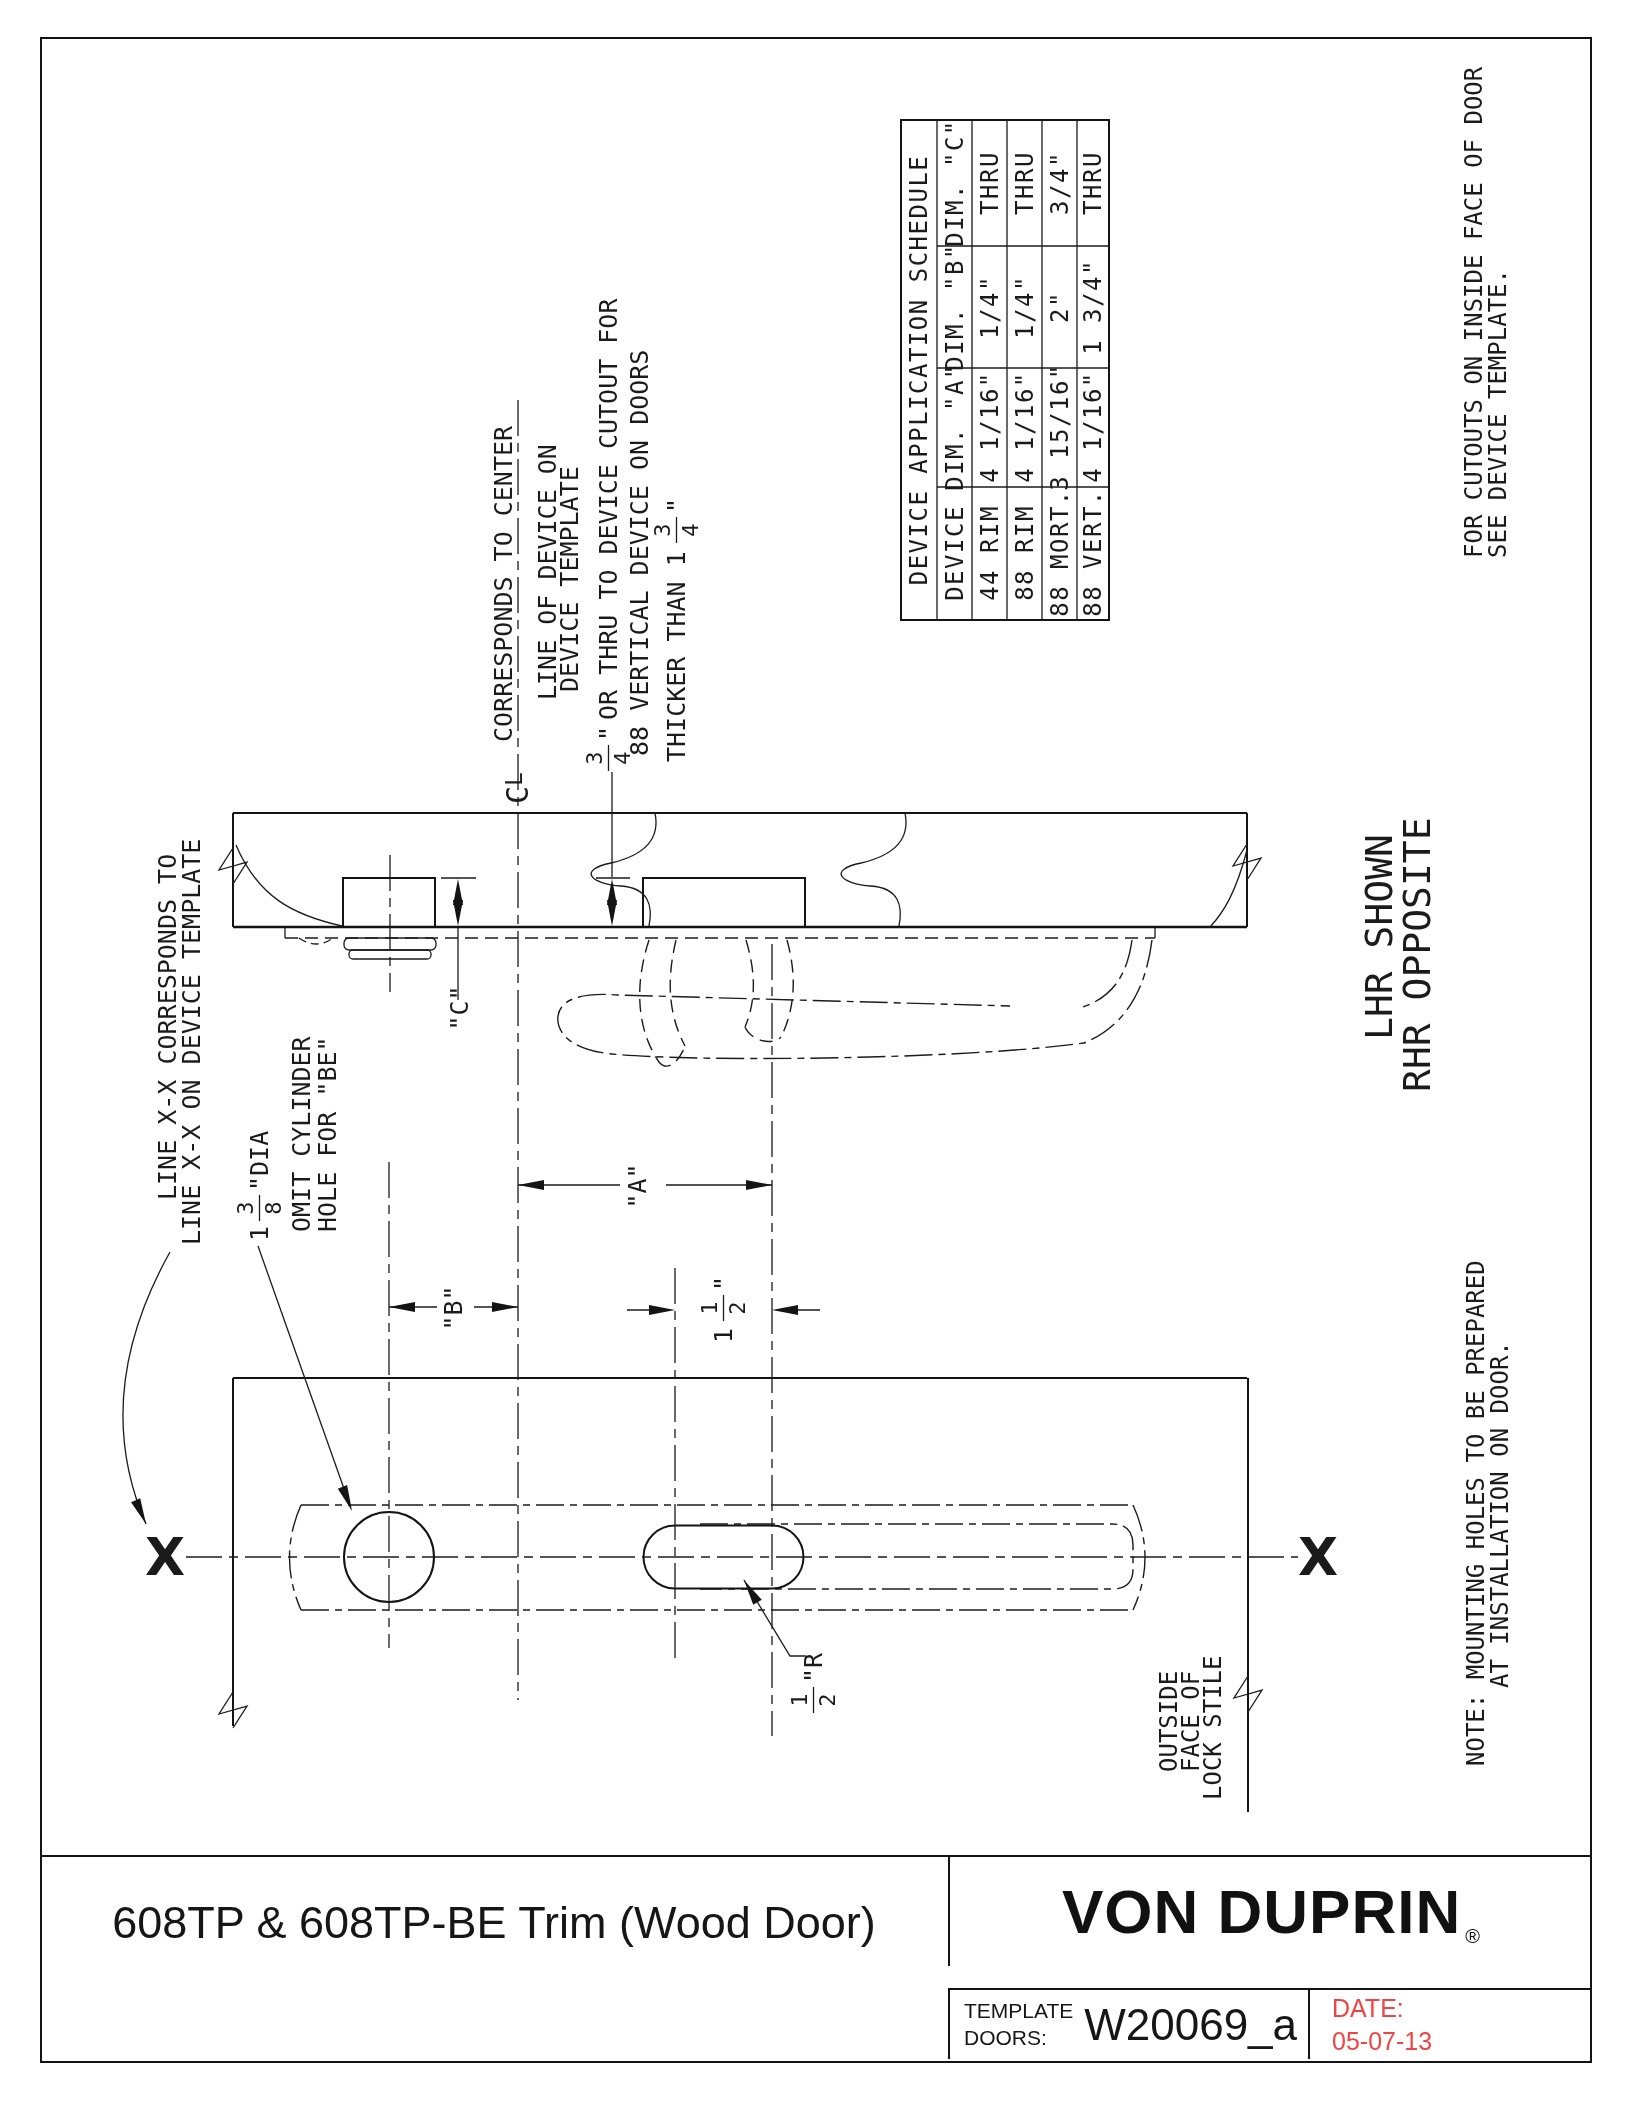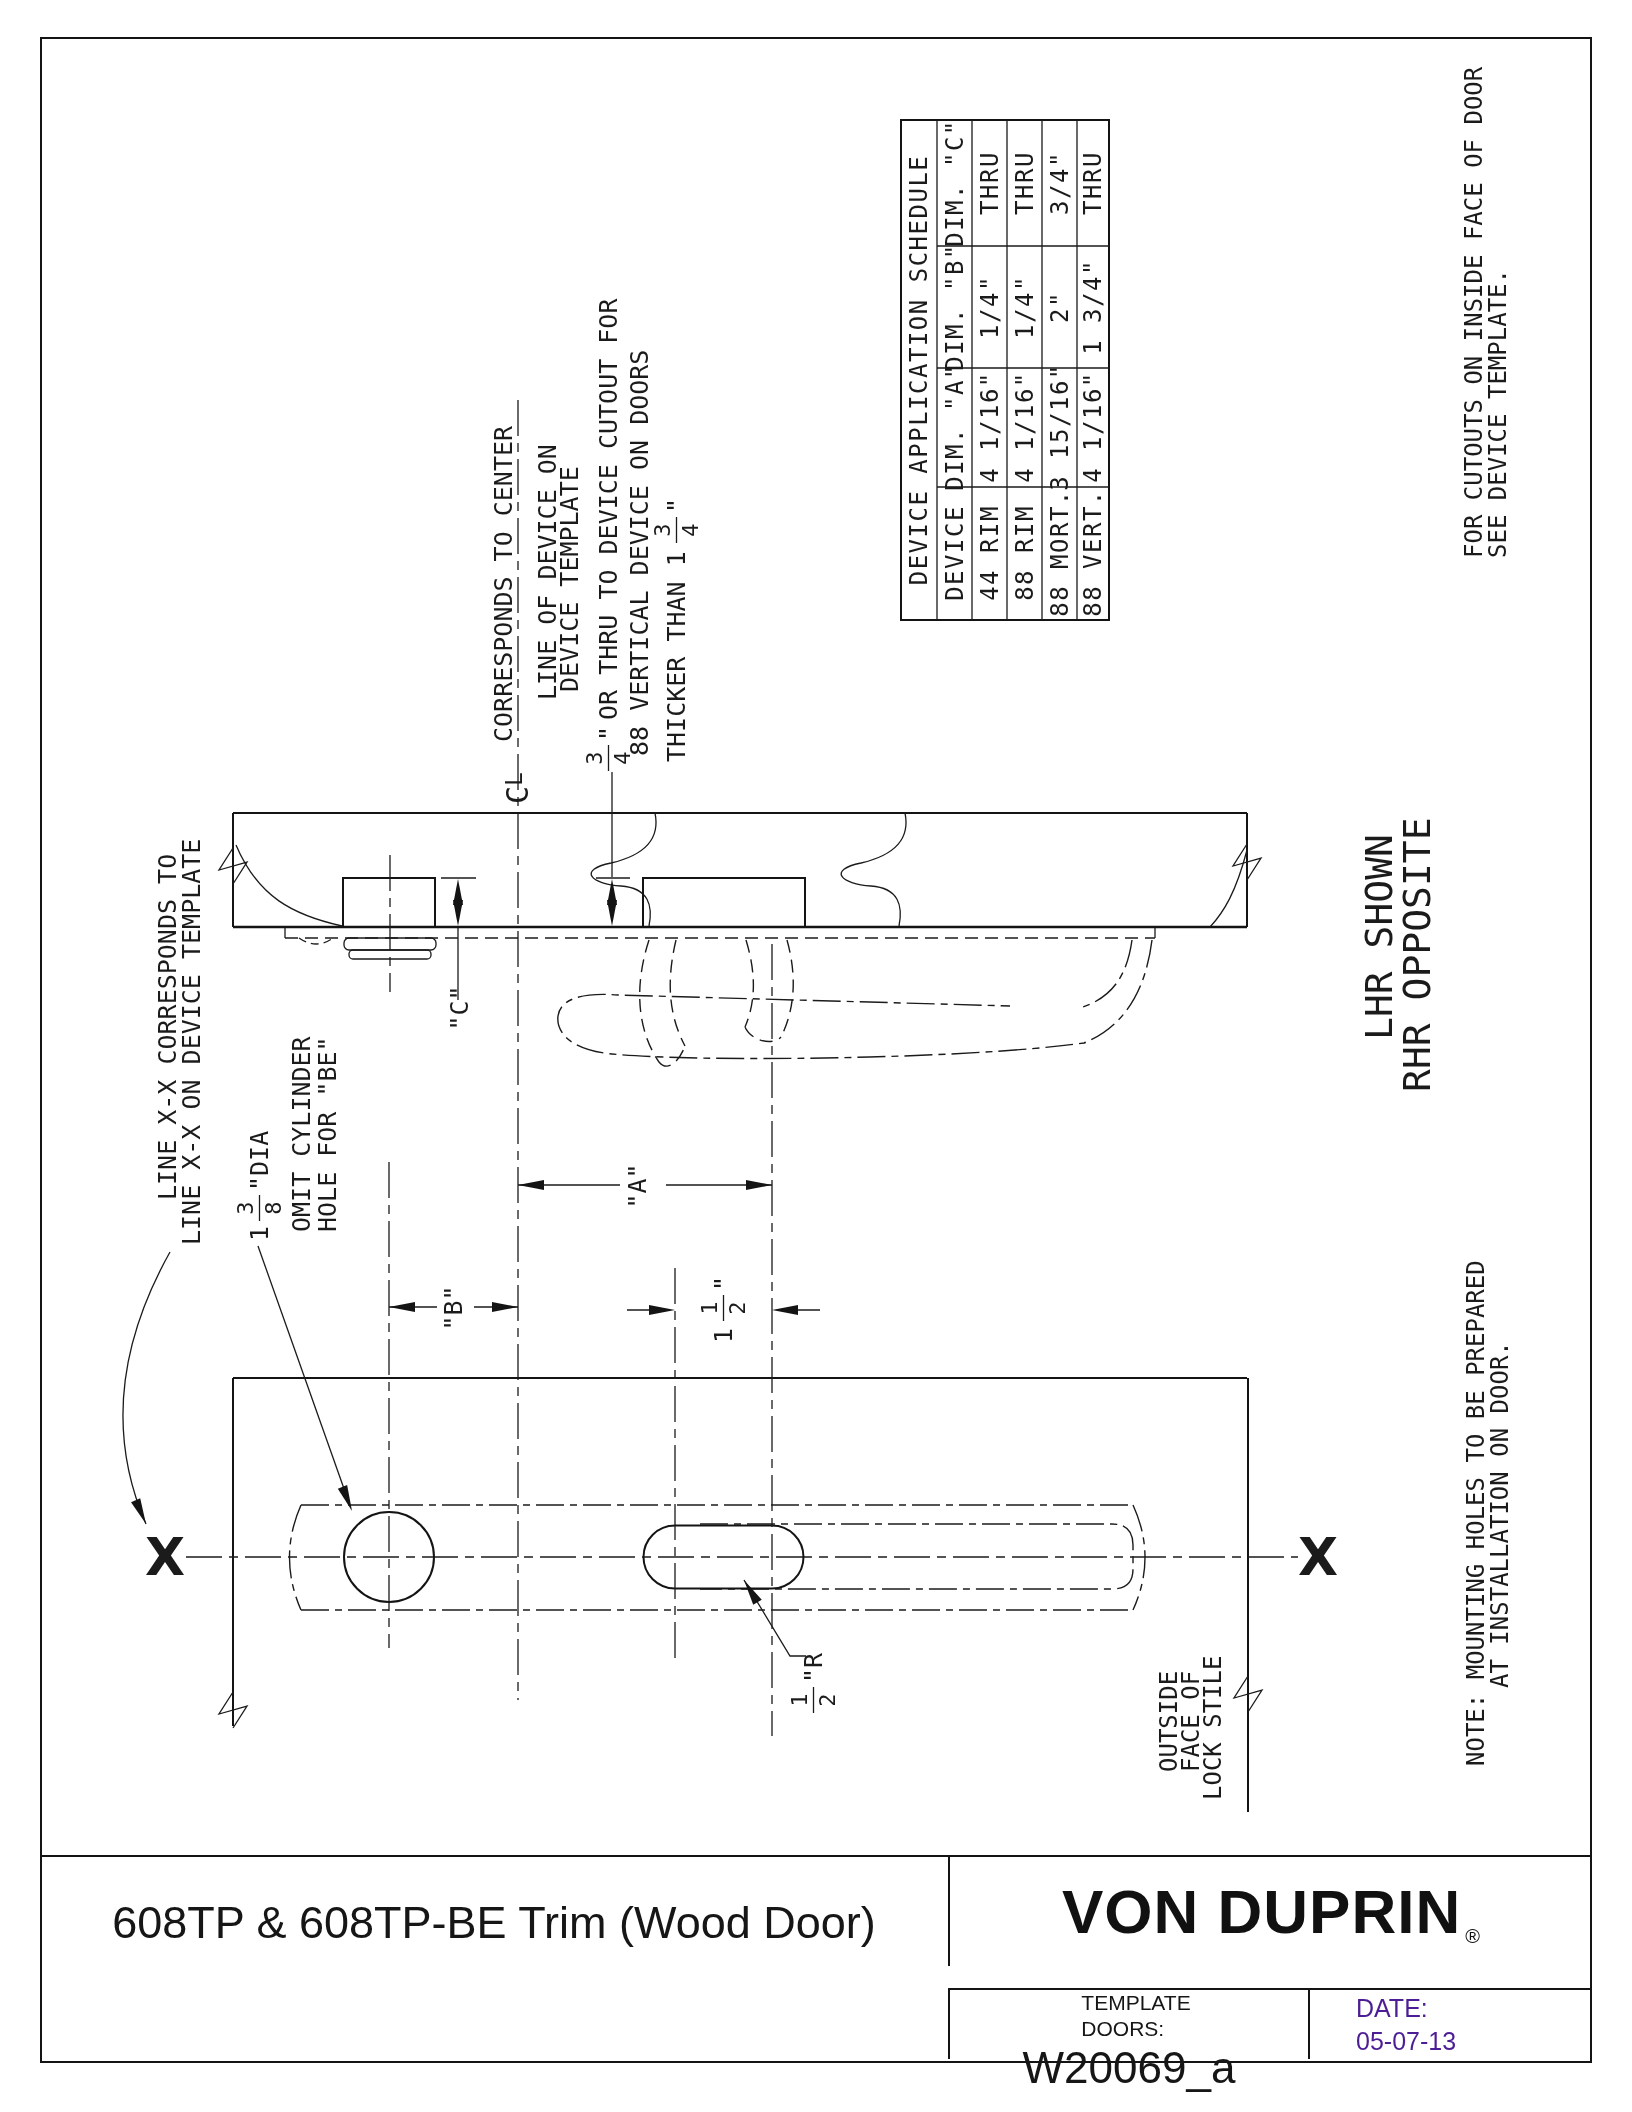--- a/index.html
+++ b/index.html
@@ -23,25 +23,25 @@
   .arr{fill:#141414;stroke:none;}
   
   .cell{position:absolute;box-sizing:border-box;border-color:#141414;border-style:solid;border-width:0;display:flex;align-items:center;}
   #tb-title{left:40px;top:1855px;width:908px;height:133px;border-top-width:2.5px;justify-content:center;}
   #tb-title span{font-size:45px;color:#161616;}
   #tb-brand{left:948px;top:1855px;width:644px;height:111px;border-top-width:2.5px;border-left-width:2.5px;justify-content:center;}
   .brand{font-size:62px;font-weight:bold;letter-spacing:1px;color:#111;}
   .reg{font-size:20px;color:#111;align-self:flex-end;margin:0 0 18px 4px;}
   #tb-notes{left:40px;top:1988px;width:908px;height:71px;border-top-width:2.5px;justify-content:center;}
   #tb-notes span{font-size:25px;color:#161616;}
-  #tb-tpl{left:948px;top:1988px;width:360px;height:71px;border-top-width:2.5px;border-left-width:2.5px;flex-direction:column;}
+  #tb-tpl{left:948px;top:1988px;width:360px;height:71px;border-top-width:2.5px;border-left-width:2.5px;}
   .tpl-label{font-size:21px;line-height:1.25;color:#161616;padding-left:14px;}
   .tpl-num{flex:1;text-align:center;font-size:44px;color:#161616;}
   #tb-date{left:1308px;top:1988px;width:284px;height:71px;border-top-width:2.5px;border-left-width:2.5px;}
-  .date-block{font-size:25px;line-height:1.3;color:#4c1d95;padding-left:30px;margin-left:16px;}
+  .date-block{font-size:25px;line-height:1.3;color:#ef4444;padding-left:22px;}
 </style>
 </head>
 <body>
 
 <div id="page">
   <div id="frame"></div>
 
   <svg width="1632" height="2112" viewBox="0 0 1632 2112">
 
     <g>

